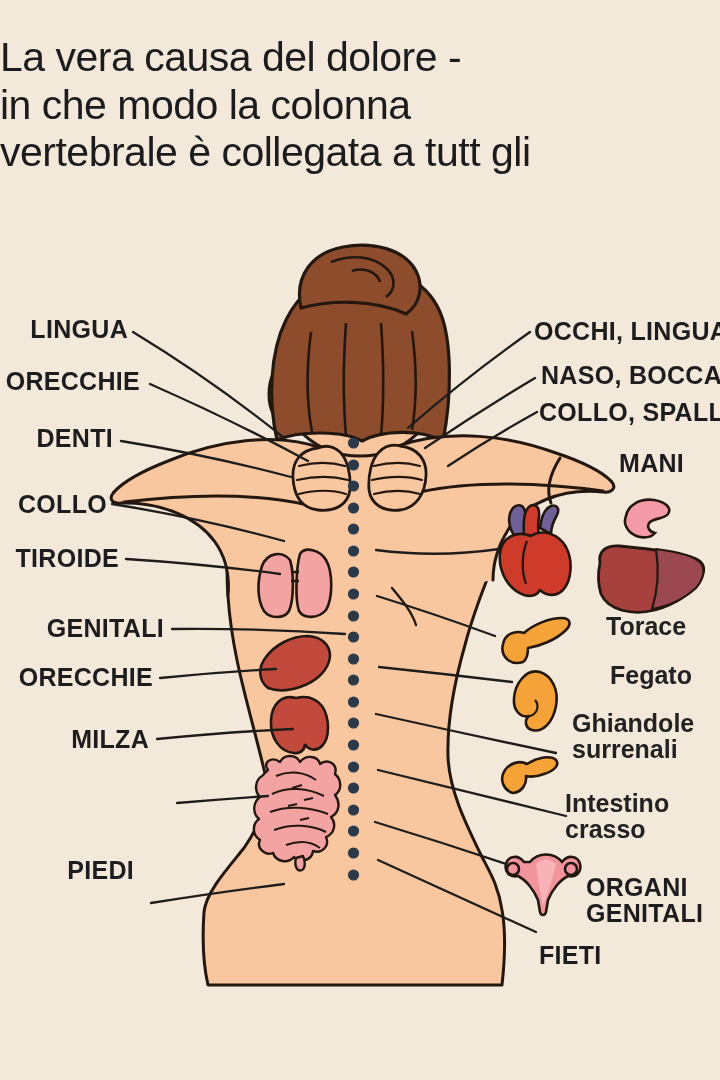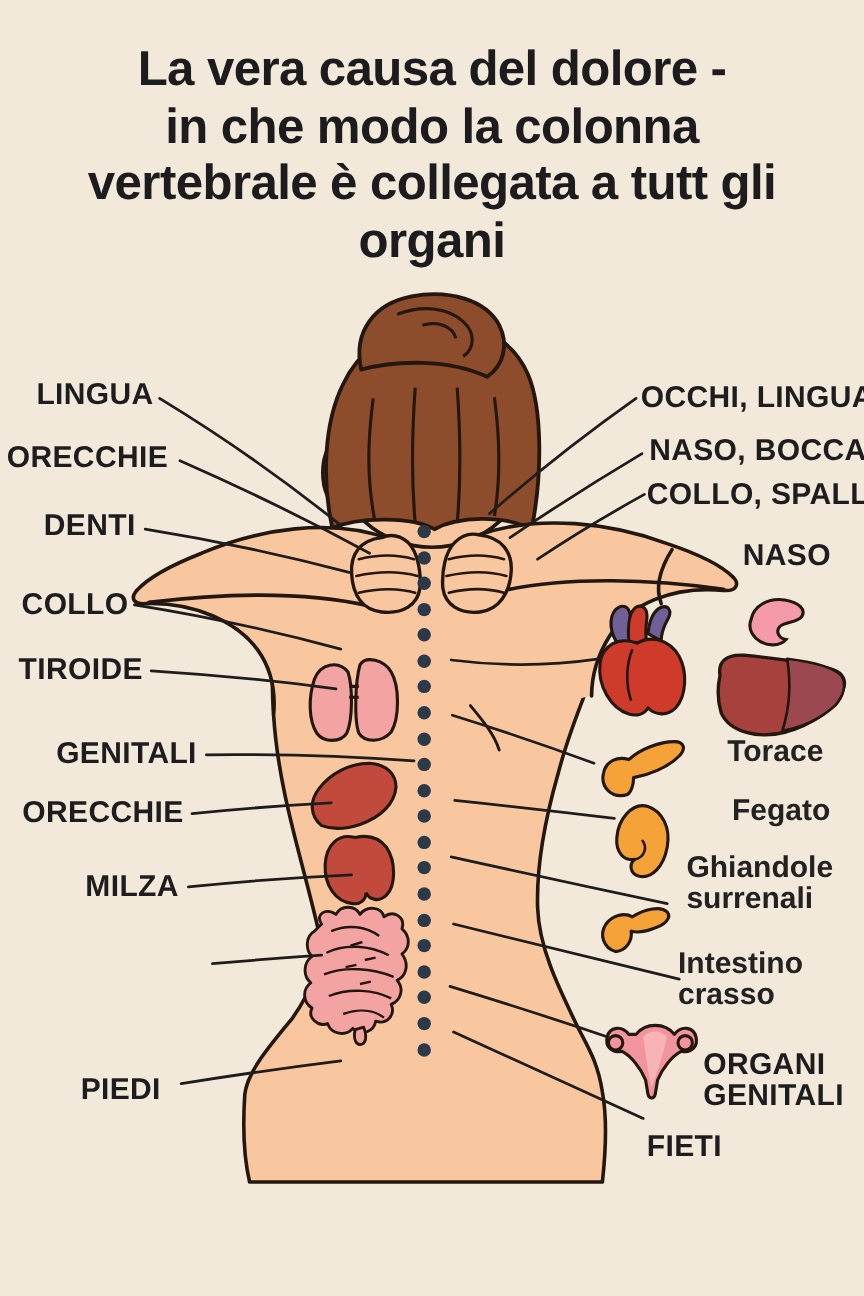--- a/index.html
+++ b/index.html
@@ -4,22 +4,22 @@
 <style>
   html,body{margin:0;padding:0;}
   .page{
     position:relative;width:720px;height:1080px;
     background:#f3e9da;overflow:hidden;
     font-family:"Liberation Sans",sans-serif;
   }
   .page svg{position:absolute;left:0;top:0;}
   .title{
     position:absolute;left:0;top:34px;width:720px;
-    text-align:center;color:#1c1c1e;
-    font-weight:700;font-size:41px;line-height:1.16;letter-spacing:-0.5px;
+    color:#1c1c1e;
+    font-weight:400;font-size:41px;line-height:1.16;letter-spacing:-0.5px;
   }
   .lbl{
     position:absolute;color:#1d1d1f;font-weight:700;
     font-size:25px;letter-spacing:0.3px;white-space:nowrap;
   }
   .lbl.two{white-space:normal;line-height:1.05;}
   .lbl.round{
     font-family:Liberation Sans, sans-serif;font-size:25px;
     letter-spacing:0;font-weight:700;color:#222;
   }
@@ -268,37 +268,36 @@
       <circle fill="#f2949c" cx="571" cy="869" r="6"></circle>
       <path fill="#f7b3b6" stroke="none" d="M 536 864 C 542 858 550 858 556 864 C 552 880 548 894 543 906
                C 540 894 538 878 536 864 Z"></path>
     </g>
   </svg>
 
   <div class="title">
     <div>La vera causa del dolore -</div>
     <div>in che modo la colonna</div>
     <div>vertebrale è collegata a tutt gli</div>
-    <div>organi</div>
   </div>
 
   <div class="lbl" style="right:592px;top:315px">LINGUA</div>
   <div class="lbl" style="right:580px;top:367px">ORECCHIE</div>
   <div class="lbl" style="right:607px;top:424px">DENTI</div>
   <div class="lbl" style="right:613px;top:490px">COLLO</div>
   <div class="lbl" style="right:601px;top:544px">TIROIDE</div>
   <div class="lbl" style="right:556px;top:614px">GENITALI</div>
   <div class="lbl" style="right:567px;top:663px">ORECCHIE</div>
   <div class="lbl" style="right:571px;top:725px">MILZA</div>
-  <div class="lbl" style="right:586px;top:894px">PIEDI</div>
+  <div class="lbl" style="right:586px;top:856px">PIEDI</div>
 
   <div class="lbl" style="left:534px;top:317px">OCCHI, LINGUA</div>
   <div class="lbl" style="left:541px;top:361px">NASO, BOCCA</div>
   <div class="lbl" style="left:539px;top:398px">COLLO, SPALLE</div>
-  <div class="lbl" style="left:619px;top:449px">NASO</div>
+  <div class="lbl" style="left:619px;top:449px">MANI</div>
   <div class="lbl round" style="left:606px;top:612px">Torace</div>
   <div class="lbl round" style="left:610px;top:661px">Fegato</div>
   <div class="lbl round two" style="left:572px;top:710px;width:132px">Ghiandole surrenali</div>
   <div class="lbl round two" style="left:565px;top:790px;width:128px">Intestino crasso</div>
   <div class="lbl two" style="left:586px;top:874px;width:120px">ORGANI GENITALI</div>
   <div class="lbl" style="left:539px;top:941px">FIETI</div>
 
 
 </div>
 

